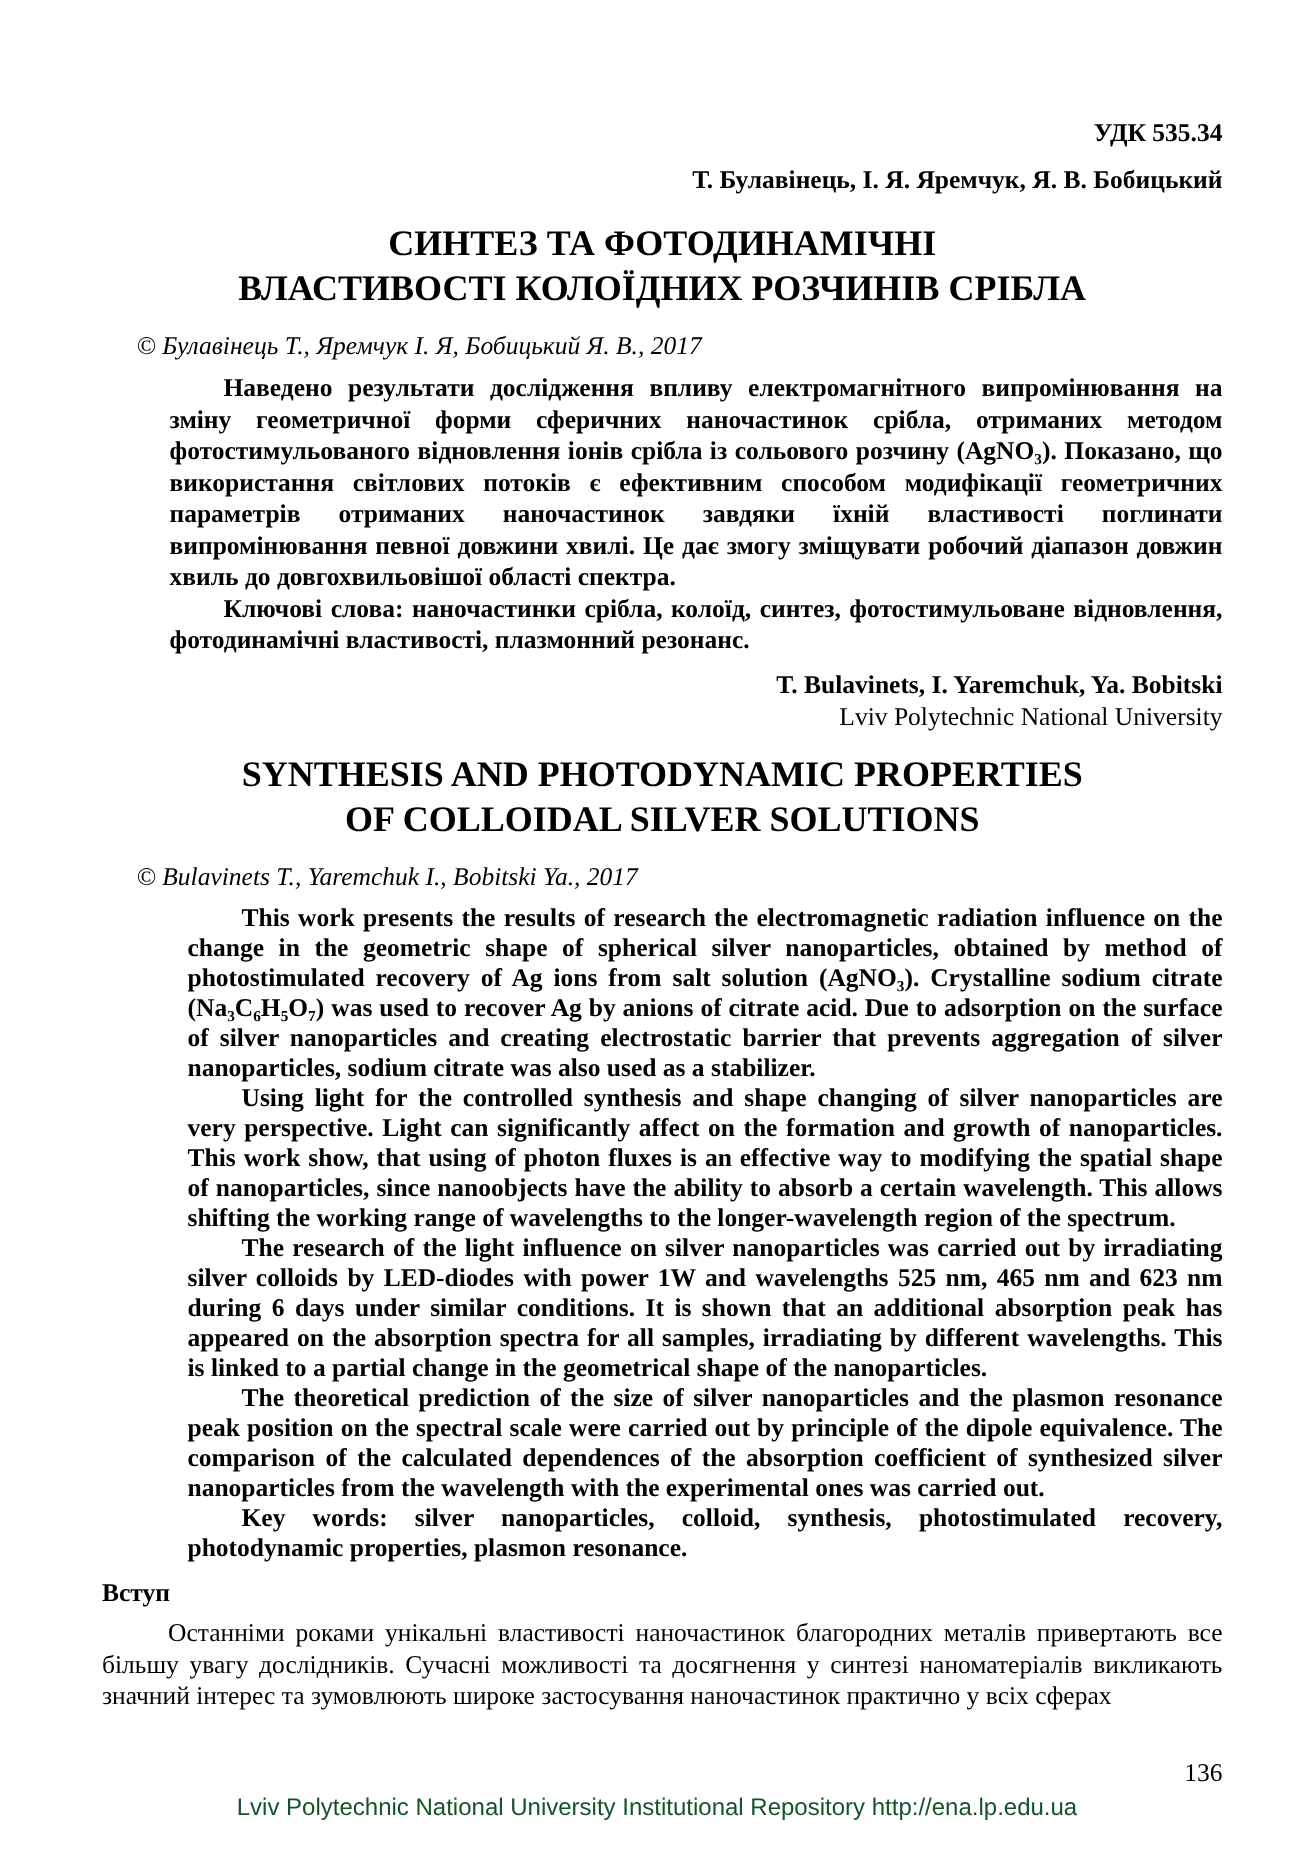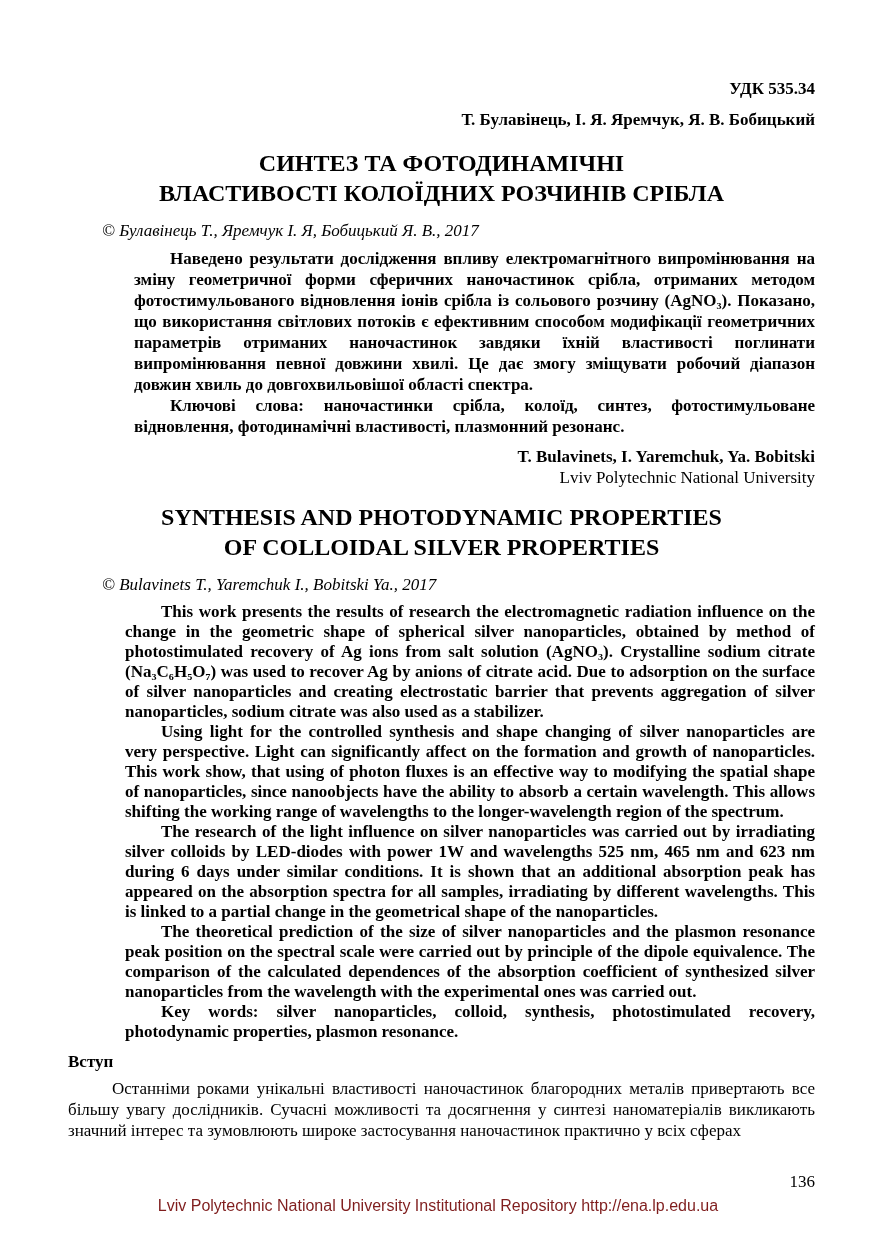--- a/index.html
+++ b/index.html
@@ -25,26 +25,26 @@
   .paper-title {
     text-align: center;
     font-weight: bold;
     font-size: 24px;
     line-height: 30px;
     margin-top: 18px;
   }
 
   .copyright {
     font-style: italic;
-    margin-left: 34px;
+    margin-left: 23px;
     margin-top: 12px;
   }
 
   .abstract-uk {
-    margin-left: 66px;
+    margin-left: 45px;
     margin-top: 7px;
     font-weight: bold;
     text-align: justify;
     line-height: 21px;
   }
   .abstract-uk p { text-indent: 36px; }
 
   .abstract-en {
     margin-left: 57px;
     margin-top: 7px;
@@ -77,21 +77,21 @@
   }
 
   .footer {
     position: absolute;
     left: 0;
     bottom: 24px;
     width: 100%;
     text-align: center;
     font-family: "Liberation Sans", "DejaVu Sans", sans-serif;
     font-size: 16px;
-    color: #7f1d1d;
+    color: #14532d;
   }
 </style>
 </head>
 <body>
 
 <div class="page">
 
   <div class="udk">УДК 535.34</div>
 
   <div class="authors">Т. Булавінець, І. Я. Яремчук, Я. В. Бобицький</div>
@@ -106,21 +106,21 @@
   <div class="abstract-uk">
     <p>Наведено результати дослідження впливу електромагнітного випромінювання на зміну геометричної форми сферичних наночастинок срібла, отриманих методом фотостимульованого відновлення іонів срібла із сольового розчину (AgNO₃). Показано, що використання світлових потоків є ефективним способом модифікації геометричних параметрів отриманих наночастинок завдяки їхній властивості поглинати випромінювання певної довжини хвилі. Це дає змогу зміщувати робочий діапазон довжин хвиль до довгохвильовішої області спектра.</p>
     <p>Ключові слова: наночастинки срібла, колоїд, синтез, фотостимульоване відновлення, фотодинамічні властивості, плазмонний резонанс.</p>
   </div>
 
   <div class="authors-en">T. Bulavinets, I. Yaremchuk, Ya. Bobitski</div>
   <div class="affiliation-en">Lviv Polytechnic National University</div>
 
   <h2 class="paper-title title-en">
     <div>SYNTHESIS AND PHOTODYNAMIC PROPERTIES</div>
-    <div>OF COLLOIDAL SILVER PROPERTIES</div>
+    <div>OF COLLOIDAL SILVER SOLUTIONS</div>
   </h2>
 
   <div class="copyright">© Bulavinets T., Yaremchuk I., Bobitski Ya., 2017</div>
 
   <div class="abstract-en">
     <p>This work presents the results of research the electromagnetic radiation influence on the change in the geometric shape of spherical silver nanoparticles, obtained by method of photostimulated recovery of Ag ions from salt solution (AgNO₃). Crystalline sodium citrate (Na₃C₆H₅O₇) was used to recover Ag by anions of citrate acid. Due to adsorption on the surface of silver nanoparticles and creating electrostatic barrier that prevents aggregation of silver nanoparticles, sodium citrate was also used as a stabilizer.</p>
     <p>Using light for the controlled synthesis and shape changing of silver nanoparticles are very perspective. Light can significantly affect on the formation and growth of nanoparticles. This work show, that using of photon fluxes is an effective way to modifying the spatial shape of nanoparticles, since nanoobjects have the ability to absorb a certain wavelength. This allows shifting the working range of wavelengths to the longer-wavelength region of the spectrum.</p>
     <p>The research of the light influence on silver nanoparticles was carried out by irradiating silver colloids by LED-diodes with power 1W and wavelengths 525 nm, 465 nm and 623 nm during 6 days under similar conditions. It is shown that an additional absorption peak has appeared on the absorption spectra for all samples, irradiating by different wavelengths. This is linked to a partial change in the geometrical shape of the nanoparticles.</p>
     <p>The theoretical prediction of the size of silver nanoparticles and the plasmon resonance peak position on the spectral scale were carried out by principle of the dipole equivalence. The comparison of the calculated dependences of the absorption coefficient of synthesized silver nanoparticles from the wavelength with the experimental ones was carried out.</p>
     <p>Key words: silver nanoparticles, colloid, synthesis, photostimulated recovery, photodynamic properties, plasmon resonance.</p>

